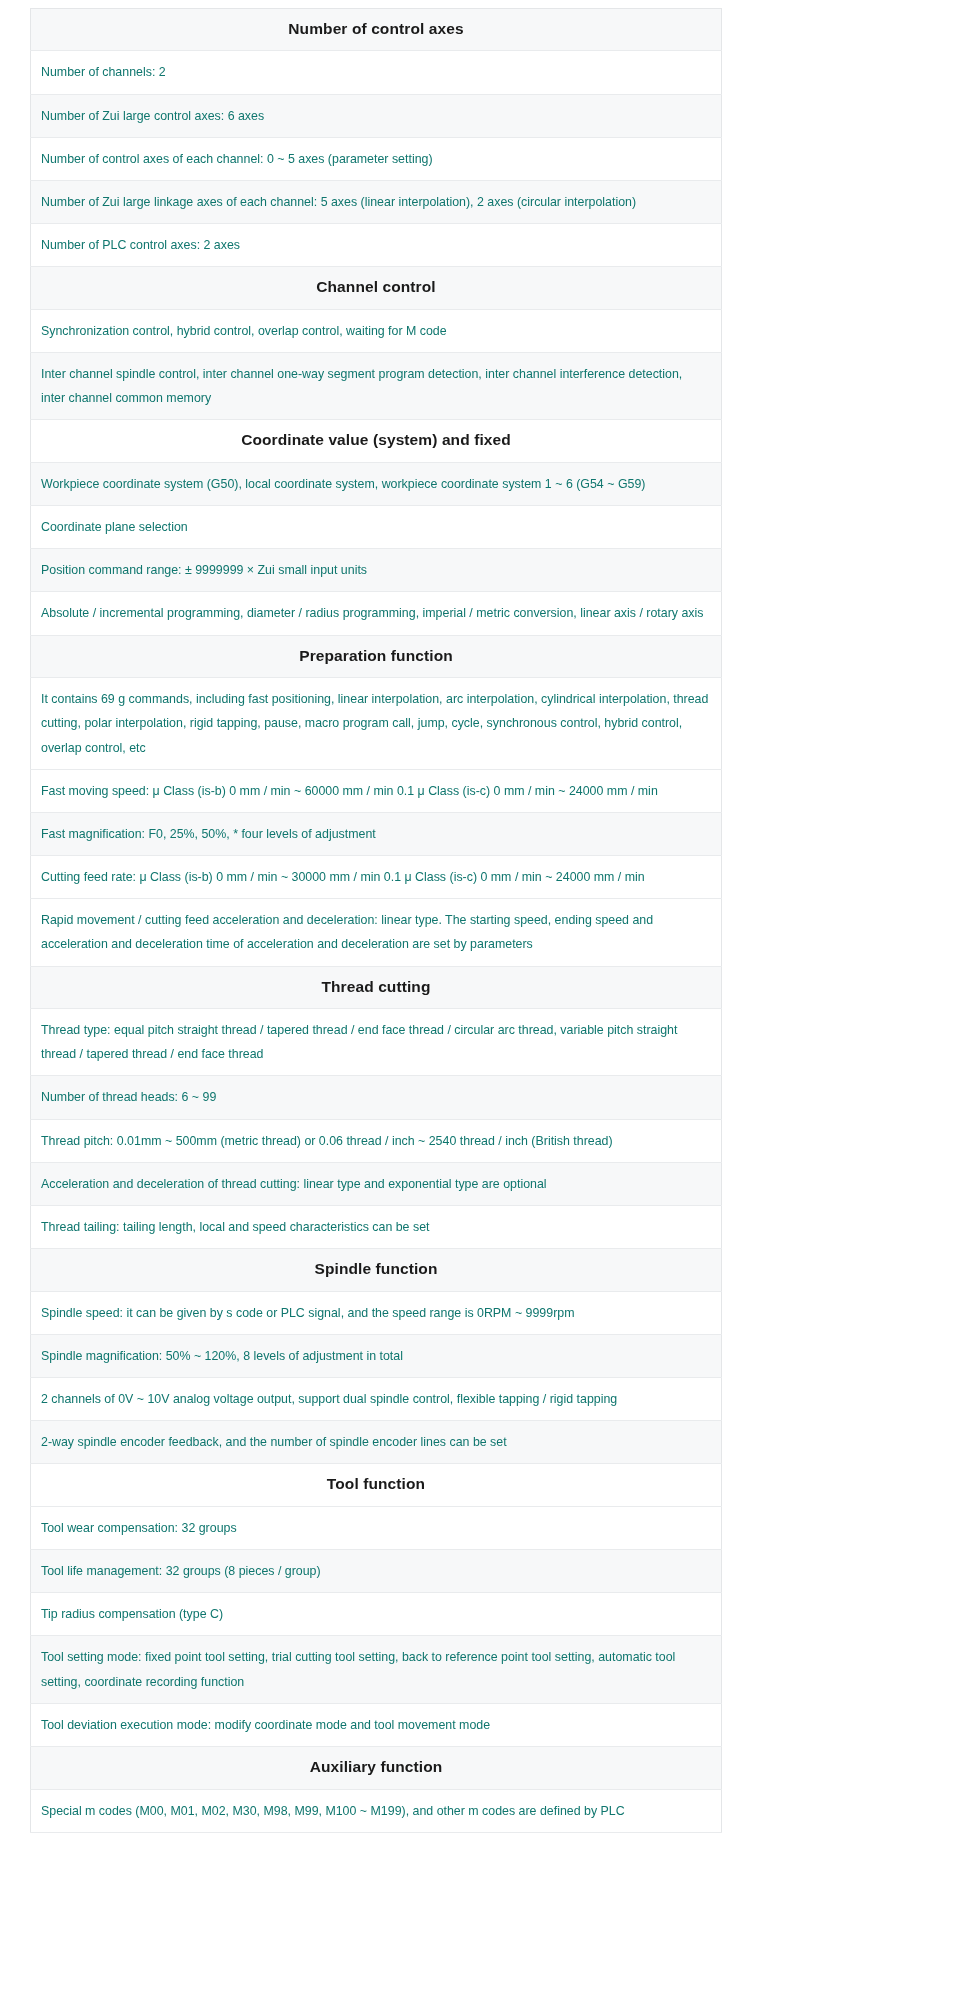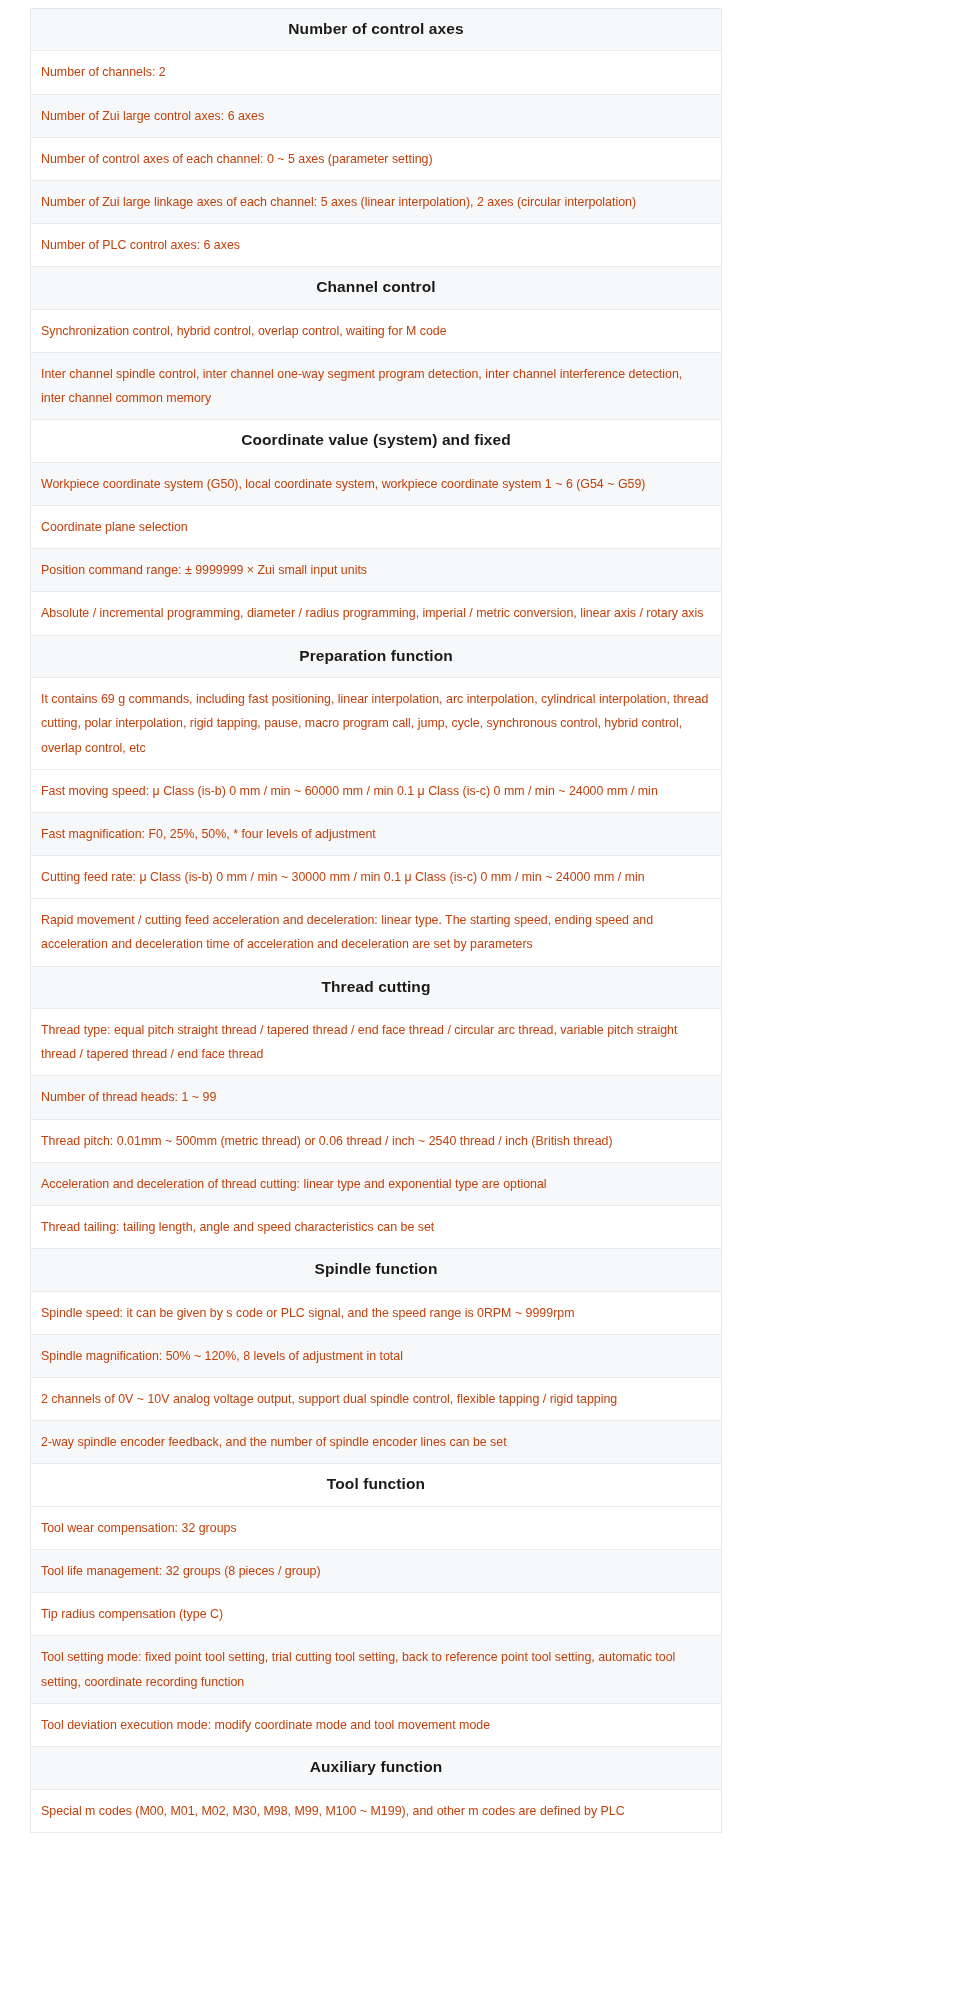--- a/index.html
+++ b/index.html
@@ -38,21 +38,21 @@
     font-weight: bold;
     font-size: 15.5px;
     color: #1a1a1a;
     padding: 9px 10px 10px 10px;
     line-height: 1.45;
     letter-spacing: 0.1px;
   }
   td.detail {
     text-align: left;
     font-size: 12.4px;
-    color: #c2410c;
+    color: #0f766e;
     padding: 9px 12px 9px 10px;
     line-height: 1.95;
   }
   tr.bg-light td { background: #f7f8f9; }
   tr.bg-white td { background: #ffffff; }
 </style>
 </head>
 <body>
 
 <div class="page">
@@ -67,21 +67,21 @@
         <tr class="bg-light">
           <td class="detail">Number of Zui large control axes: 6 axes</td>
         </tr>
         <tr class="bg-white">
           <td class="detail">Number of control axes of each channel: 0 ~ 5 axes (parameter setting)</td>
         </tr>
         <tr class="bg-light">
           <td class="detail">Number of Zui large linkage axes of each channel: 5 axes (linear interpolation), 2 axes (circular interpolation)</td>
         </tr>
         <tr class="bg-white">
-          <td class="detail">Number of PLC control axes: 6 axes</td>
+          <td class="detail">Number of PLC control axes: 2 axes</td>
         </tr>
         <tr class="bg-light">
           <td class="section-title">Channel control</td>
         </tr>
         <tr class="bg-white">
           <td class="detail">Synchronization control, hybrid control, overlap control, waiting for M code</td>
         </tr>
         <tr class="bg-light">
           <td class="detail">Inter channel spindle control, inter channel one-way segment program detection, inter channel interference detection, inter channel common memory</td>
         </tr>
@@ -118,30 +118,30 @@
         <tr class="bg-white">
           <td class="detail">Rapid movement / cutting feed acceleration and deceleration: linear type. The starting speed, ending speed and acceleration and deceleration time of acceleration and deceleration are set by parameters</td>
         </tr>
         <tr class="bg-light">
           <td class="section-title">Thread cutting</td>
         </tr>
         <tr class="bg-white">
           <td class="detail">Thread type: equal pitch straight thread / tapered thread / end face thread / circular arc thread, variable pitch straight thread / tapered thread / end face thread</td>
         </tr>
         <tr class="bg-light">
-          <td class="detail">Number of thread heads: 1 ~ 99</td>
+          <td class="detail">Number of thread heads: 6 ~ 99</td>
         </tr>
         <tr class="bg-white">
           <td class="detail">Thread pitch: 0.01mm ~ 500mm (metric thread) or 0.06 thread / inch ~ 2540 thread / inch (British thread)</td>
         </tr>
         <tr class="bg-light">
           <td class="detail">Acceleration and deceleration of thread cutting: linear type and exponential type are optional</td>
         </tr>
         <tr class="bg-white">
-          <td class="detail">Thread tailing: tailing length, angle and speed characteristics can be set</td>
+          <td class="detail">Thread tailing: tailing length, local and speed characteristics can be set</td>
         </tr>
         <tr class="bg-light">
           <td class="section-title">Spindle function</td>
         </tr>
         <tr class="bg-white">
           <td class="detail">Spindle speed: it can be given by s code or PLC signal, and the speed range is 0RPM ~ 9999rpm</td>
         </tr>
         <tr class="bg-light">
           <td class="detail">Spindle magnification: 50% ~ 120%, 8 levels of adjustment in total</td>
         </tr>

